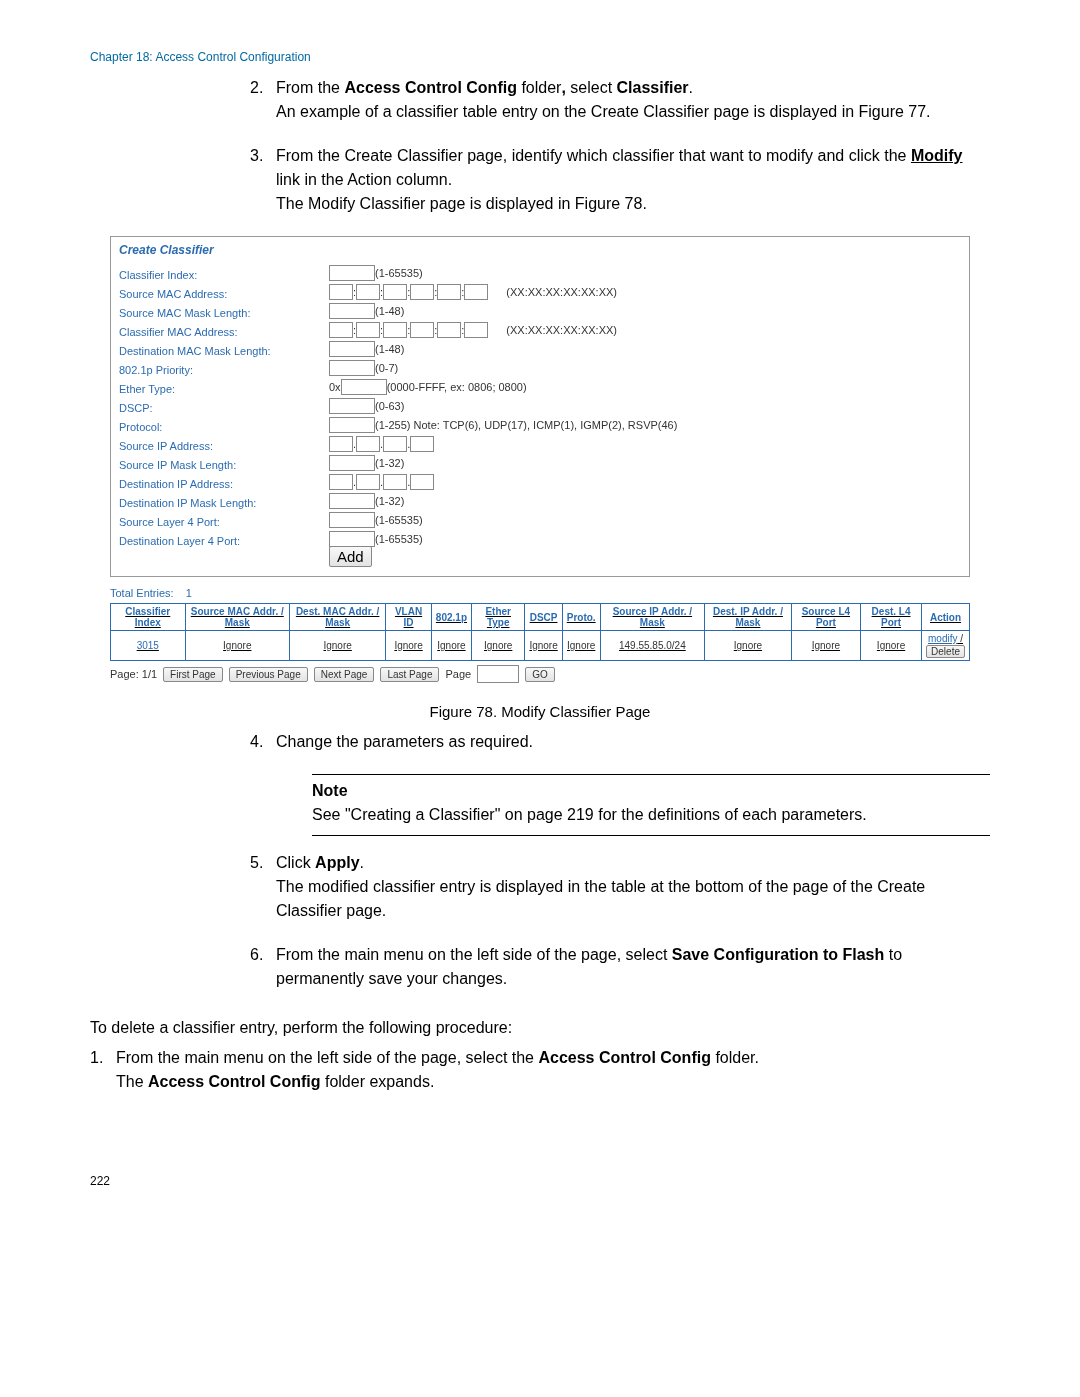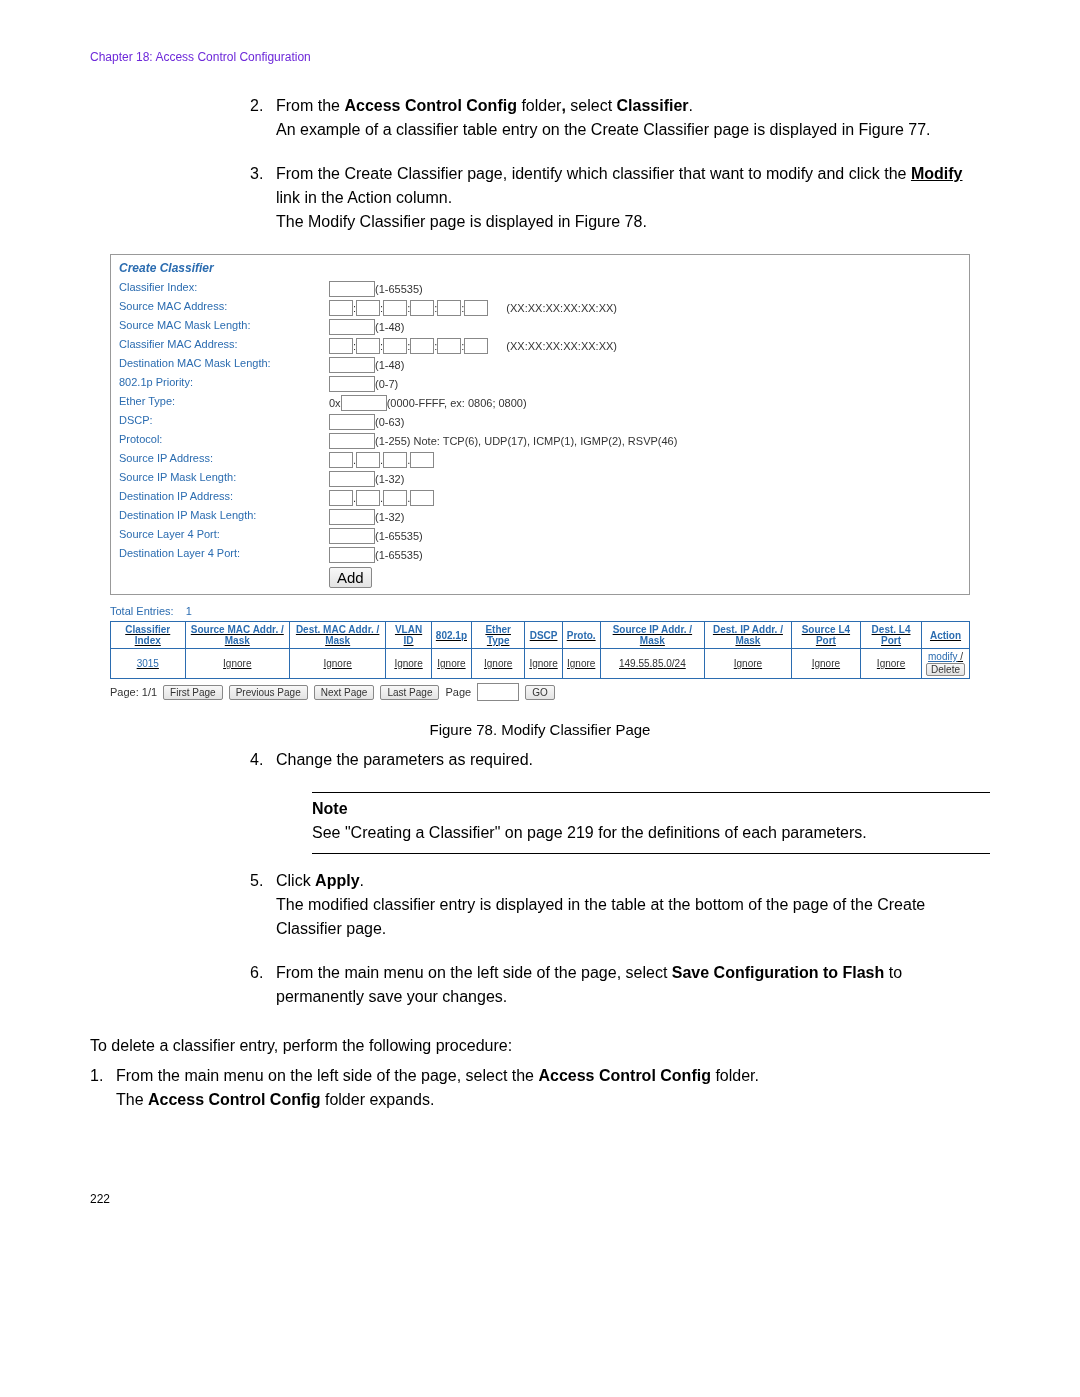--- a/index.html
+++ b/index.html
@@ -7,22 +7,22 @@
     font-size: 16px;
     color: #000;
     margin: 0;
     padding: 50px 90px 40px 90px;
     width: 1080px;
     box-sizing: border-box;
     background: #fff;
   }
   .chapter-header {
     font-size: 12px;
-    color: #6d28d9;
-    margin-bottom: 30px;
+    color: #0369a1;
+    margin-bottom: 12px;
   }
   .numbered-list {
     margin-left: 160px;
     margin-bottom: 20px;
   }
   .num-item {
     display: flex;
     margin-bottom: 20px;
     line-height: 1.5;
   }
@@ -41,21 +41,21 @@
   }
   .section-title {
     color: #2b6cb0;
     font-style: italic;
     font-weight: bold;
     font-size: 12px;
     margin-bottom: 6px;
   }
   .form-row {
     display: flex;
-    align-items: flex-start;
+    align-items: flex-end;
     height: 18px;
     margin-bottom: 1px;
   }
   .form-label {
     width: 210px;
     color: #2b6cb0;
     font-size: 11px;
   }
   .form-ctrl {
     display: flex;

